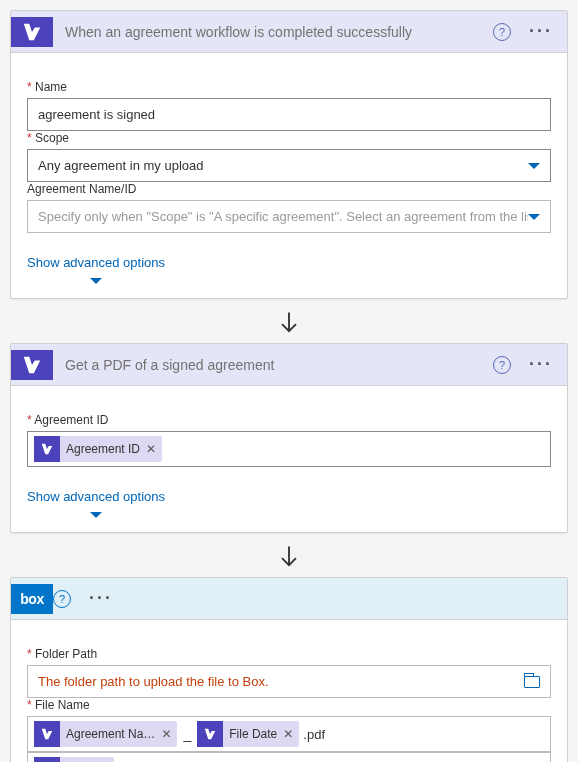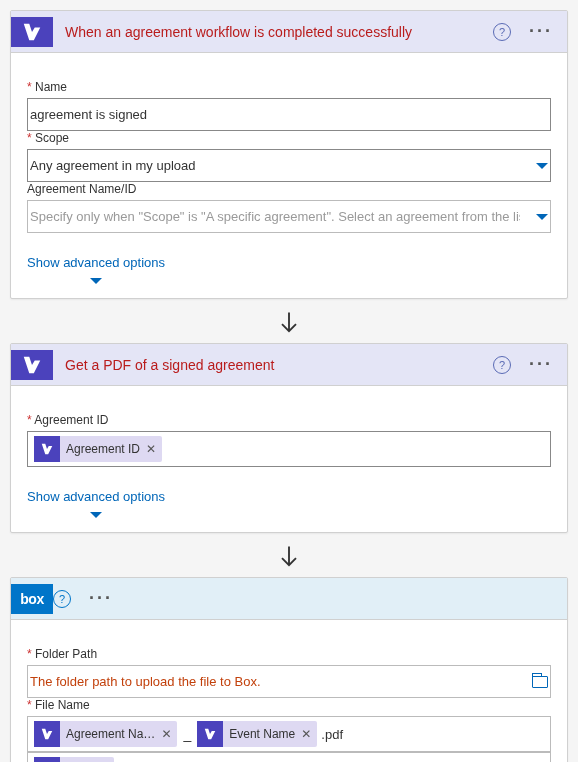--- a/index.html
+++ b/index.html
@@ -29,21 +29,21 @@
     width: 42px; height: 30px;
     display: flex; align-items: center; justify-content: center;
     flex-shrink: 0;
   }
   .tile-adobe { background: #4b42bc; }
   .tile-box   { background: #0075c9; }
   .title {
     flex: 1;
     padding-left: 12px;
     font-size: 14px;
-    color: #b91c1c;
+    color: #737373;
   }
   .help-circle {
     width: 18px; height: 18px;
     border: 1.5px solid #5a6bb5;
     border-radius: 50%;
     color: #5a6bb5;
     font-size: 11px;
     display: flex; align-items: center; justify-content: center;
     margin-right: 12px;
     cursor: pointer;
@@ -60,21 +60,21 @@
   .field-label {
     font-size: 12px;
     color: #333;
     margin-bottom: 4px;
   }
   .field-label:first-child { margin-top: 13px; }
   .req::before { content: "* "; color: #c33; }
   .input {
     width: 100%;
     border: 1px solid #888;
-    padding: 8px 2px;
+    padding: 8px 10px;
     font-size: 13px;
     color: #333;
     background: #fff;
     position: relative;
   }
   .input-light { border-color: #bbb; }
   .select {
     display: flex; align-items: center; justify-content: space-between;
   }
   .chev-down {
@@ -253,21 +253,21 @@
         <span>Agreement Na…</span>
         <span class="x">✕</span>
       </span>
       <span class="sep">_</span>
       <span class="token">
         <span class="mini-tile">
           <svg width="14" height="14" viewBox="0 0 24 24" fill="#fff">
               <path d="M3 3h6l3 9 3-5h6L14 21H9L3 3z"></path>
             </svg>
         </span>
-        <span>Event Name</span>
+        <span>File Date</span>
         <span class="x">✕</span>
       </span>
       <span class="suffix">.pdf</span>
     </div>
 
     <div class="token-row light">
       <span class="token">
         <span class="mini-tile">
           <svg width="14" height="14" viewBox="0 0 24 24" fill="#fff">
               <path d="M3 3h6l3 9 3-5h6L14 21H9L3 3z"></path>

